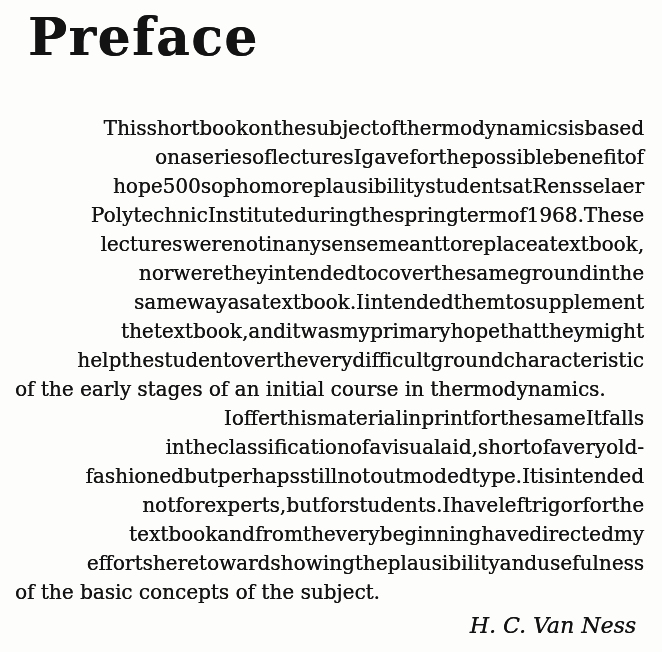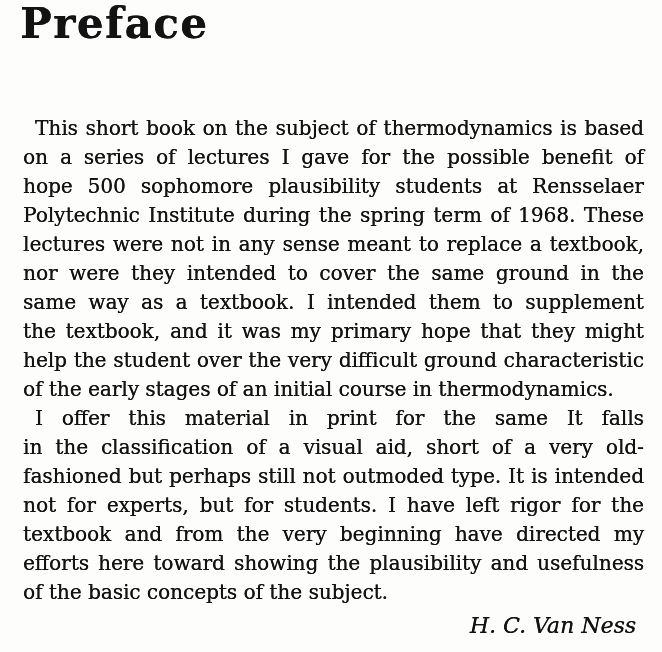--- a/index.html
+++ b/index.html
@@ -16,44 +16,43 @@
   }
   .page {
     position: relative;
     width: 662px;
     height: 652px;
   }
   .title {
     position: absolute;
     left: 20px;
     top: 2px;
-    margin: 0;
-    font-size: 42px;
+    margin: 8px;
+    font-size: 52px;
     font-weight: bold;
     letter-spacing: 1.5px;
     line-height: 1.05;
     color: inherit;
     text-shadow: 0.3px 0 0 currentColor;
   }
   .preface-body {
     position: absolute;
     left: 15px;
     top: 114px;
     width: 629px;
     font-size: 20px;
     line-height: 29px;
     text-shadow: 0.25px 0 0 currentColor;
   }
   .line {
     display: flex;
-    justify-content: space-between;
+    justify-content: flex-end;
     align-items: baseline;
     height: 29px;
     white-space: nowrap;
-    margin-left: 8px;
   }
   .line.last {
     display: block;
     white-space: normal;
     text-align: left;
   }
   .line.indent {
     padding-left: 12px;
   }
   .signature {

